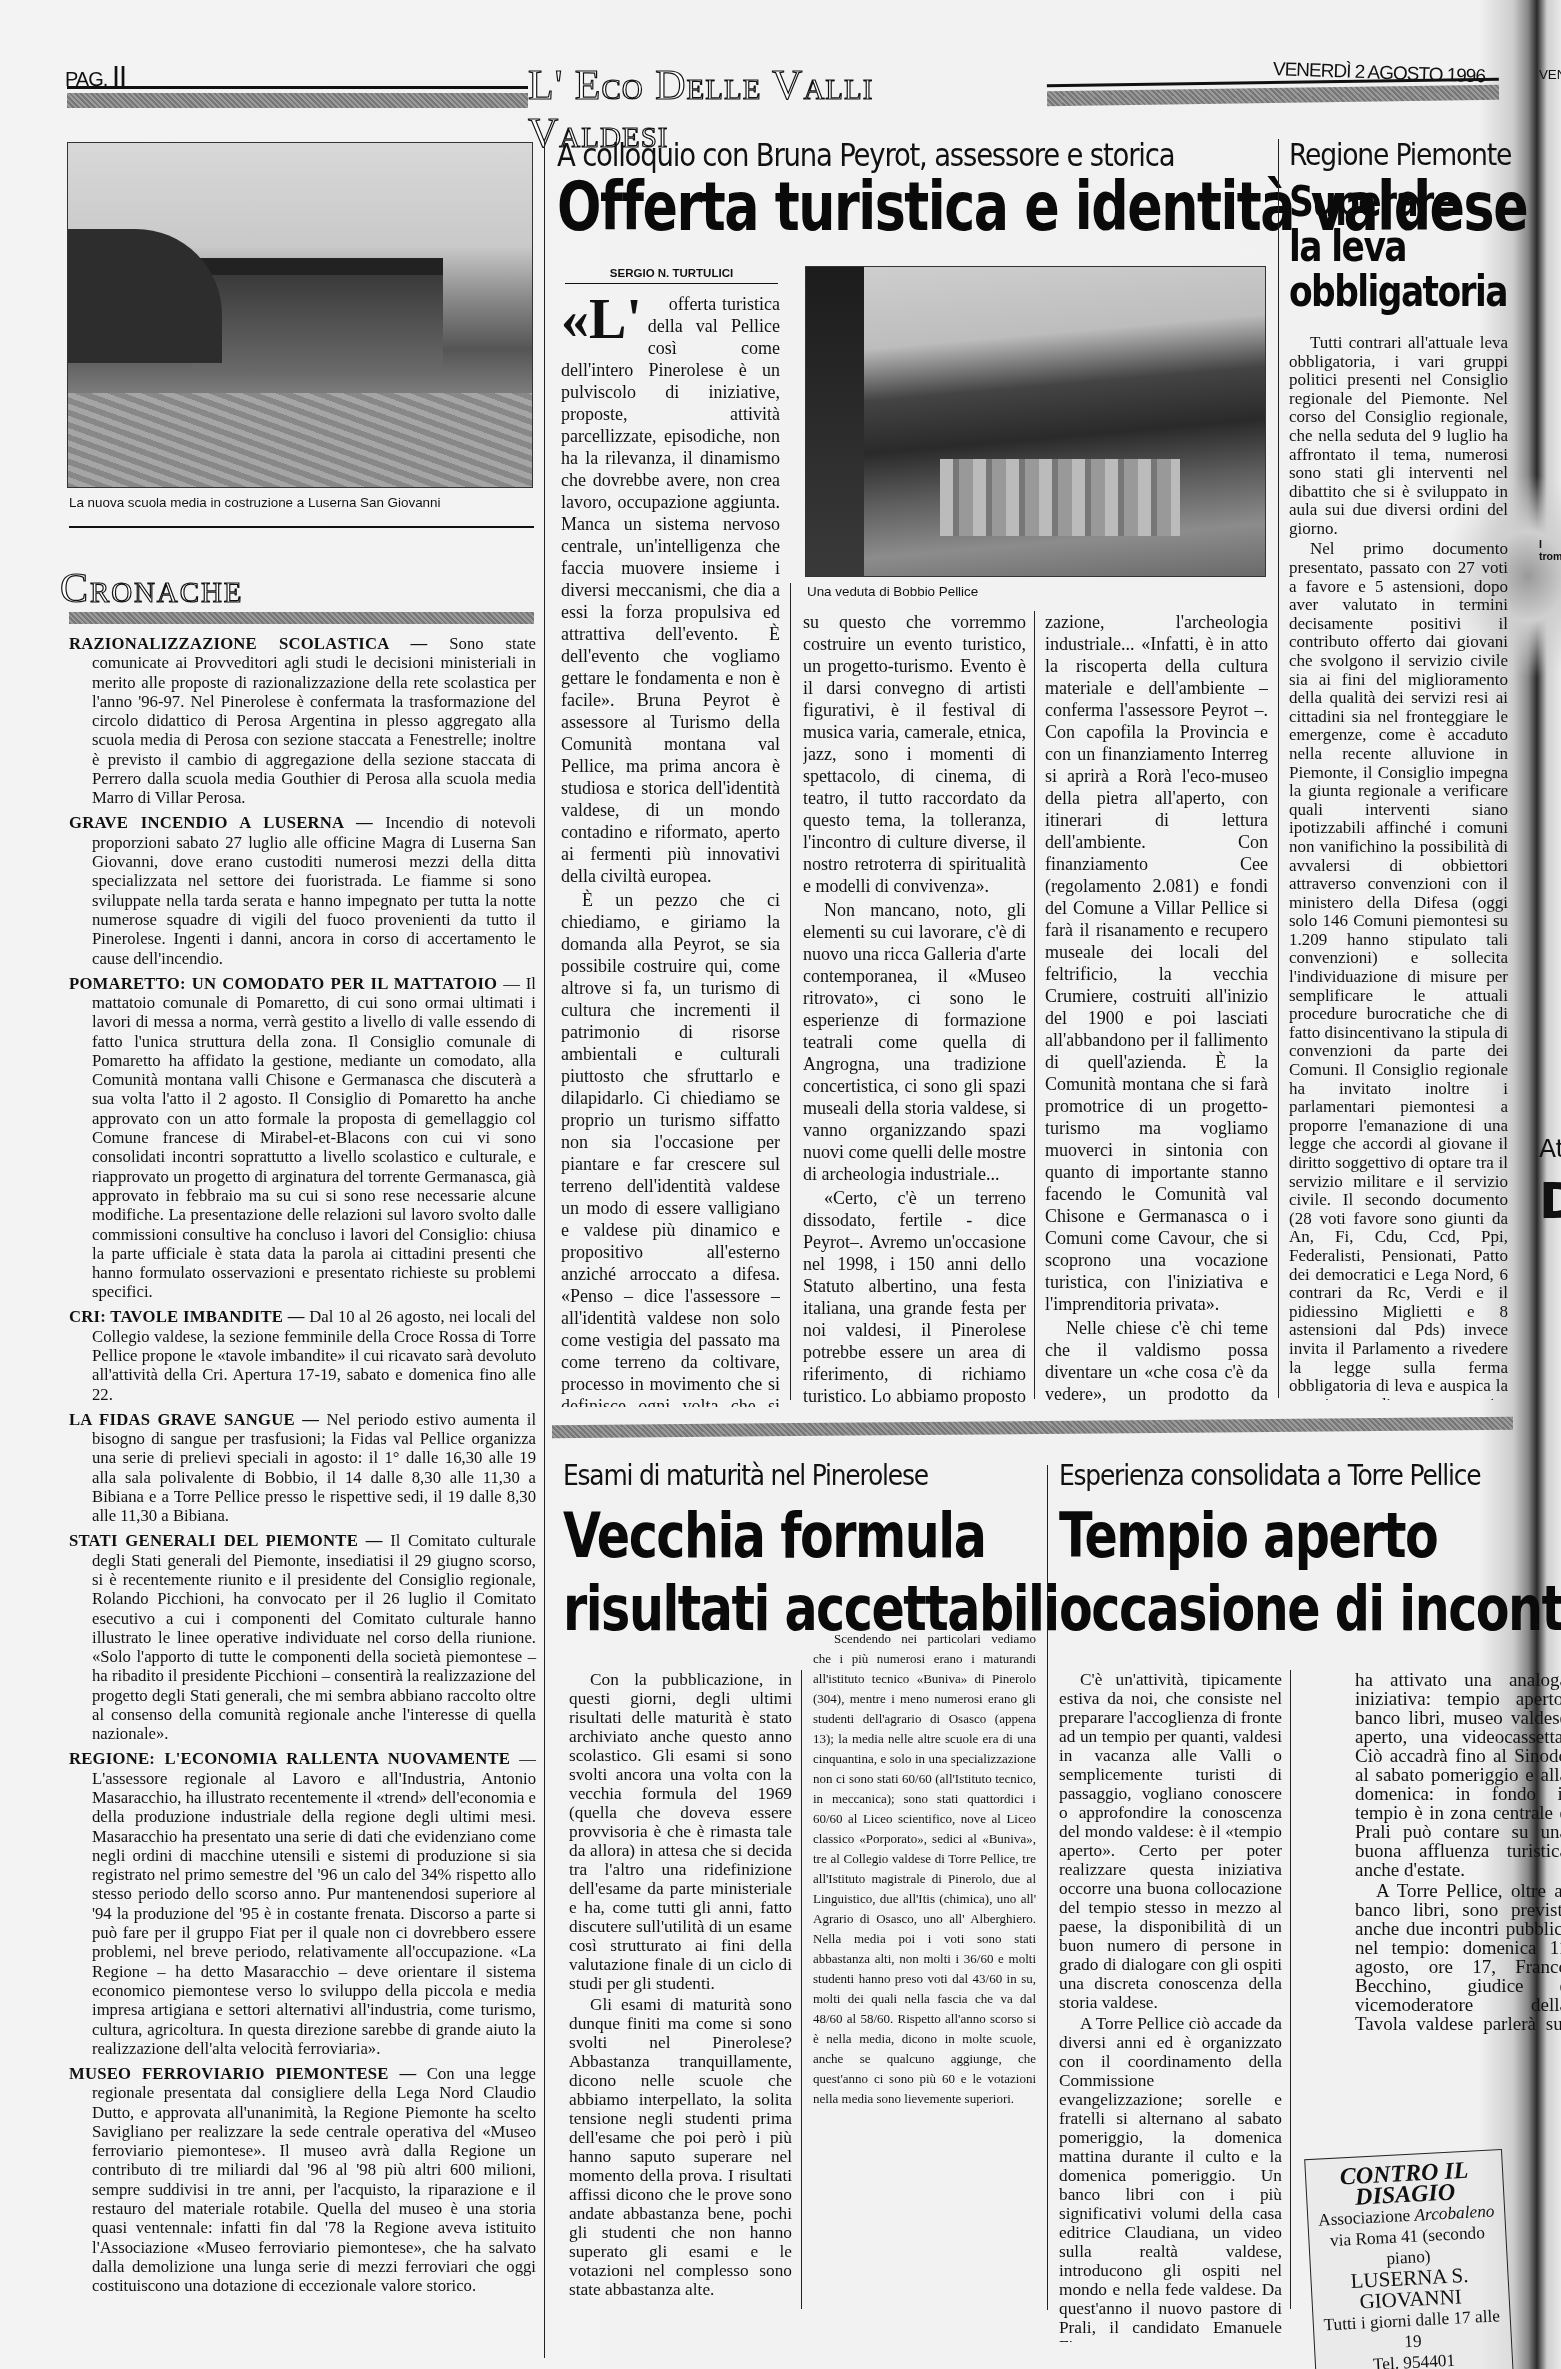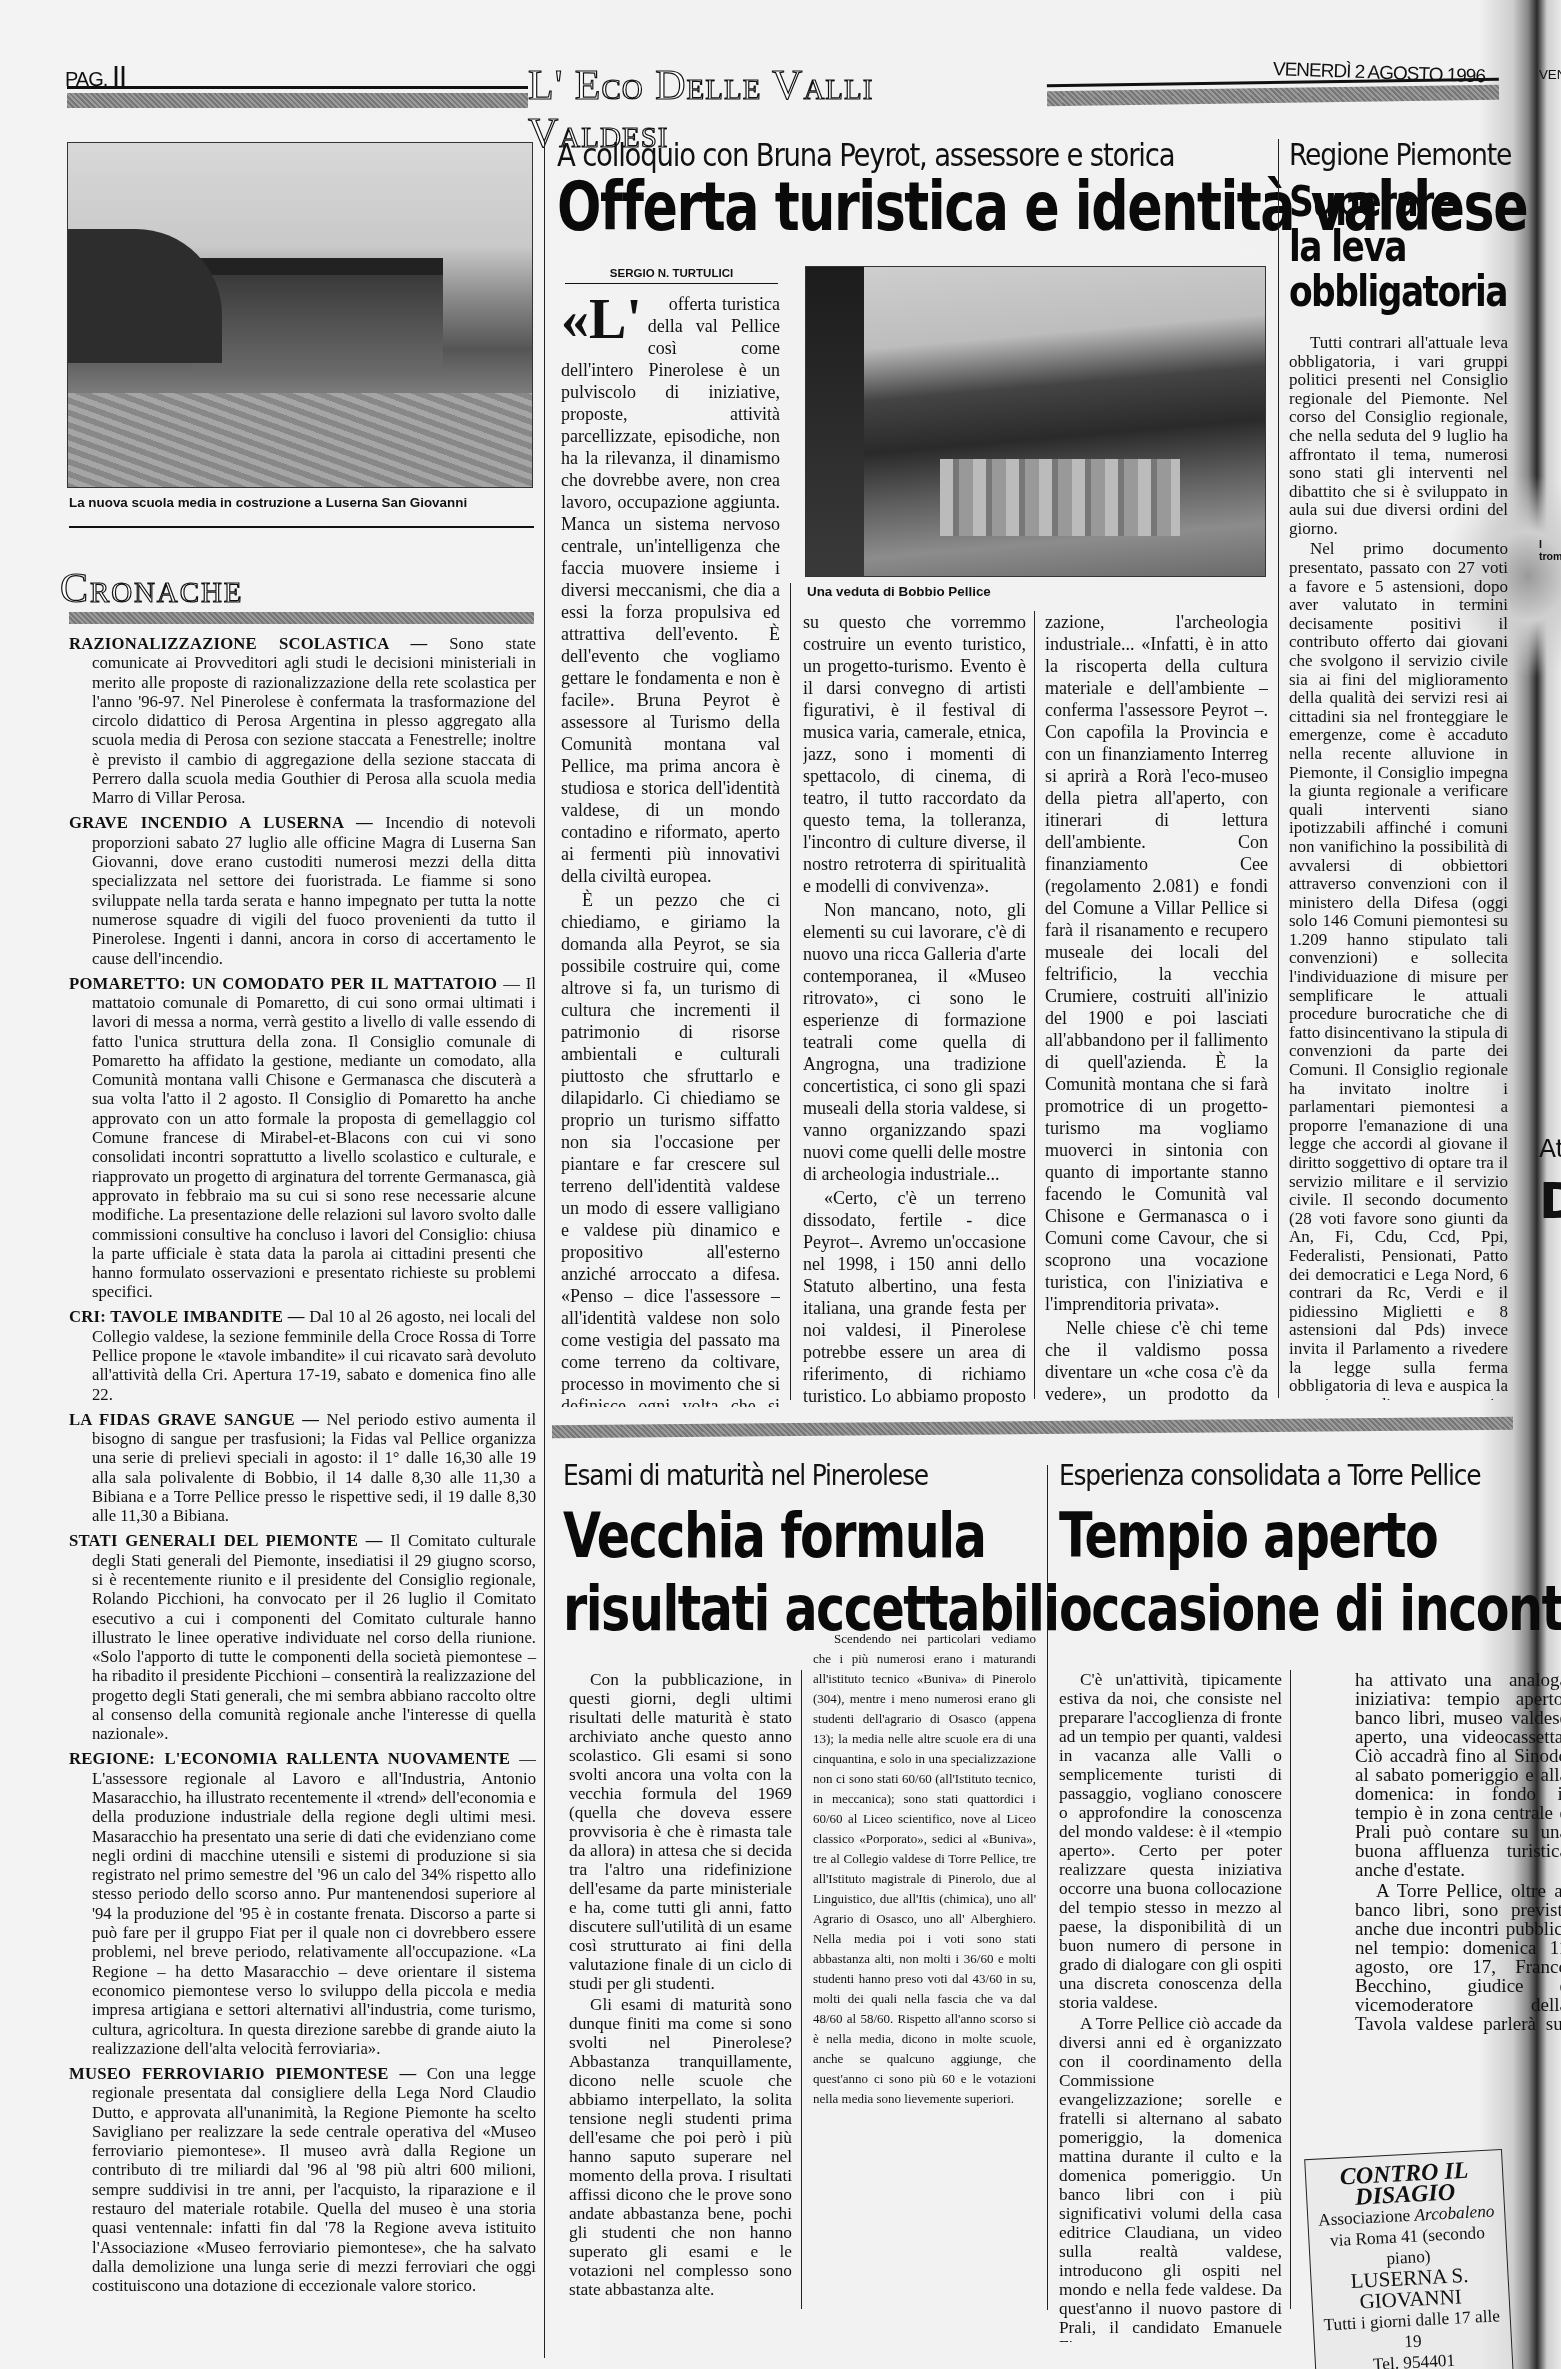--- a/index.html
+++ b/index.html
@@ -10,21 +10,21 @@
  linear-gradient(90deg,#f3f3f3 0,#f1f1f1 1479px,#cdcdcd 1513px,#888 1528px,#2a2a2a 1537px,#cfcfcf 1547px,#e9e9e9 1561px)}
 .abs{position:absolute}
 .hdr-pag{left:65px;top:60px;font-family:"Liberation Sans",sans-serif;font-size:20px;letter-spacing:-1px}
 .hdr-pag b{font-size:29px;font-weight:400}
 .hdr-date{left:1273px;top:58px;font-family:"Liberation Sans",sans-serif;font-size:19px;letter-spacing:-1px;transform:rotate(2deg);transform-origin:left}
 .mast{left:528px;top:61px;width:480px;font-family:"Liberation Serif",serif;font-size:42px;letter-spacing:1px;color:#fff;-webkit-text-stroke:1.2px #111;font-variant:small-caps;line-height:48px}
 .rule-thin{height:2.9px;background:#111}
 .rule-band{height:15.4px;background:repeating-linear-gradient(45deg,#777 0 1.9px,#9a9a9a 1.9px 3.8px)}
 .vline{position:absolute;width:1px;background:#222}
 .photo{position:absolute;border:1px solid #333;overflow:hidden}
-.caption{position:absolute;font-family:"Liberation Sans",sans-serif;font-weight:bold;font-size:13.4px}
+.caption{position:absolute;font-family:"Liberation Sans",sans-serif;font-weight:normal;font-size:13.4px}
 .kicker{position:absolute;font-family:"DejaVu Sans",sans-serif;font-weight:normal;color:#111;letter-spacing:-1.4px;transform:scaleX(.86);transform-origin:left}
 .headline{position:absolute;font-family:"DejaVu Sans",sans-serif;font-weight:bold;color:#0a0a0a;letter-spacing:-1.9px;transform:scaleX(.78);transform-origin:left;line-height:1.02;white-space:nowrap}
 .col{position:absolute;font-size:18px;line-height:22px;text-align:justify;hyphens:auto}
 .col p{text-indent:21px;margin-bottom:1.9px}
 .col p.noind{text-indent:0}
 .brief{margin-bottom:5.8px;text-indent:-23px;padding-left:23px}
 .brief b{font-weight:bold;letter-spacing:0.2px}
 .cronache{left:60px;top:564px;font-size:42px;letter-spacing:1.9px;font-variant:small-caps;color:#fff;-webkit-text-stroke:1.2px #111}
 .byline{position:absolute;font-family:"Liberation Sans",sans-serif;font-weight:bold;font-size:11.5px;text-align:center;border-bottom:1.9px solid #111;padding-bottom:3.8px}
 .dropcap{float:left;font-size:56px;line-height:44px;font-weight:bold;margin:3.8px 5.8px 0 -21px}

